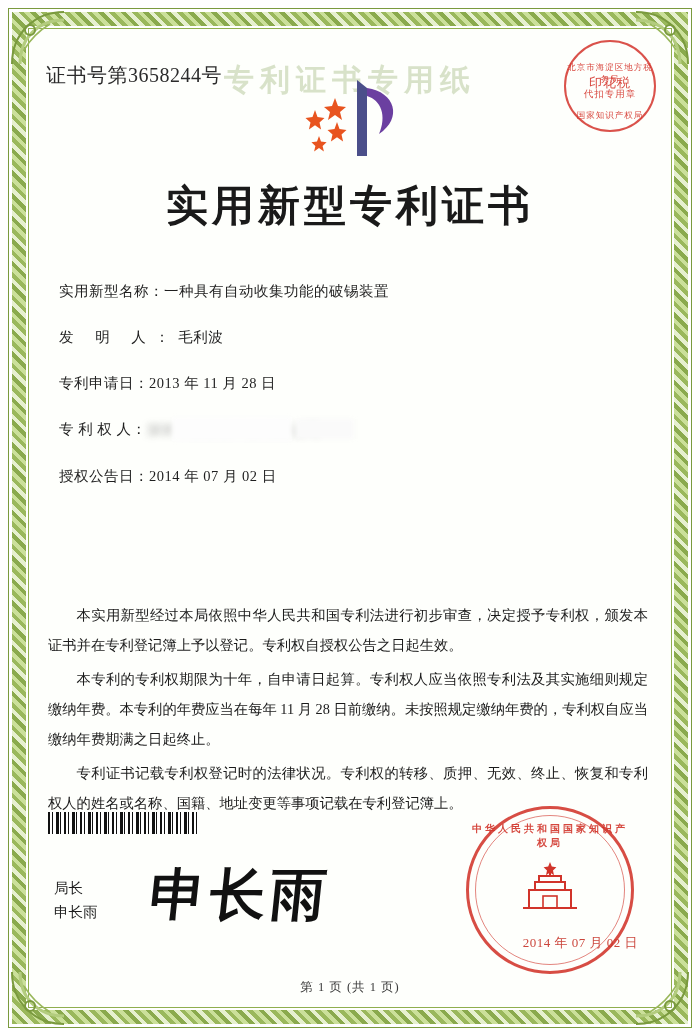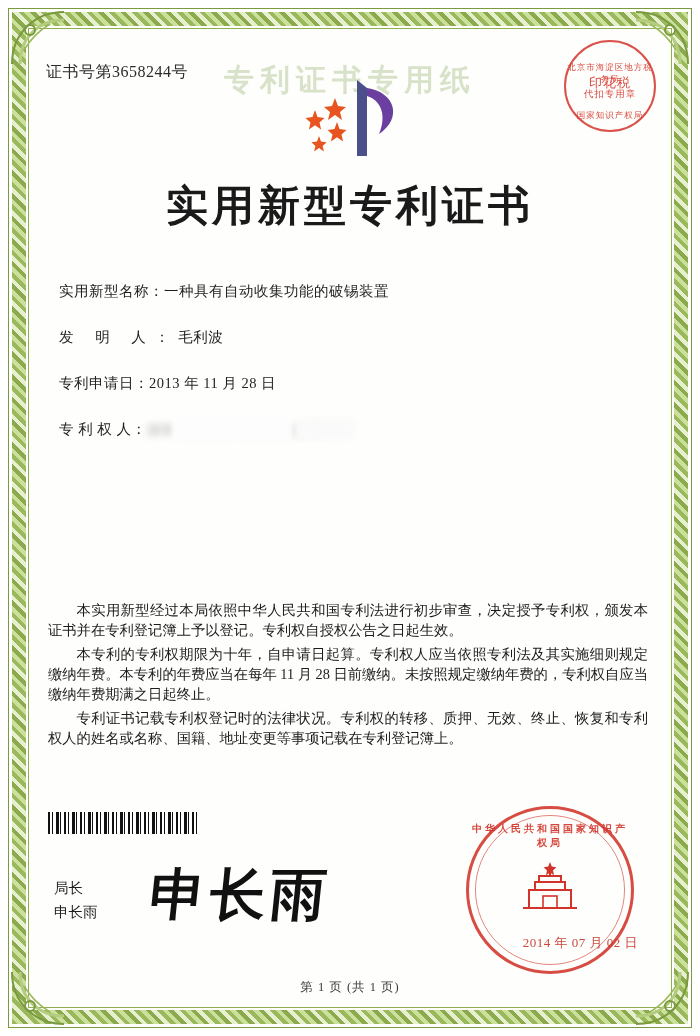--- a/index.html
+++ b/index.html
@@ -66,21 +66,21 @@
     color: rgba(170, 190, 140, 0.45);
     white-space: nowrap;
     font-weight: bold;
   }
 
   
   .serial {
     position: absolute;
     left: 46px;
     top: 62px;
-    font-size: 16px;
+    font-size: 20px;
     color: #2b2b2b;
     letter-spacing: 0.5px;
   }
 
   
   .stamp-tr {
     position: absolute;
     right: 44px;
     top: 40px;
     width: 92px;
@@ -173,21 +173,21 @@
     filter: blur(2px);
   }
 
   
   .body {
     position: absolute;
     left: 48px;
     top: 600px;
     width: 600px;
     font-size: 14.3px;
-    line-height: 20px;
+    line-height: 30px;
     color: #1b1b1b;
     text-align: justify;
   }
   .body p {
     margin: 0 0 4px 0;
     text-indent: 2em;
   }
 
   
   .barcode {
@@ -363,20 +363,23 @@
 
 
     <div class="frow">
       <span class="flabel">专利申请日：</span><span class="fvalue">2013 年 11 月 28 日</span>
     </div>
 
     <div class="frow">
       <span class="flabel">专 利 权 人：</span><span class="redact"><span class="txt">深圳市某某某科技有限公司</span><span class="mask"></span><span class="mask2"></span></span>
     </div>
 
+    <div class="frow">
+      <span class="flabel">授权公告日：</span><span class="fvalue">2014 年 07 月 02 日</span>
+    </div>
   </div>
 
   <div class="body">
     <p>本实用新型经过本局依照中华人民共和国专利法进行初步审查，决定授予专利权，颁发本证书并在专利登记簿上予以登记。专利权自授权公告之日起生效。</p>
     <p>本专利的专利权期限为十年，自申请日起算。专利权人应当依照专利法及其实施细则规定缴纳年费。本专利的年费应当在每年 11 月 28 日前缴纳。未按照规定缴纳年费的，专利权自应当缴纳年费期满之日起终止。</p>
     <p>专利证书记载专利权登记时的法律状况。专利权的转移、质押、无效、终止、恢复和专利权人的姓名或名称、国籍、地址变更等事项记载在专利登记簿上。</p>
   </div>
 
   <div class="barcode"></div>
 

